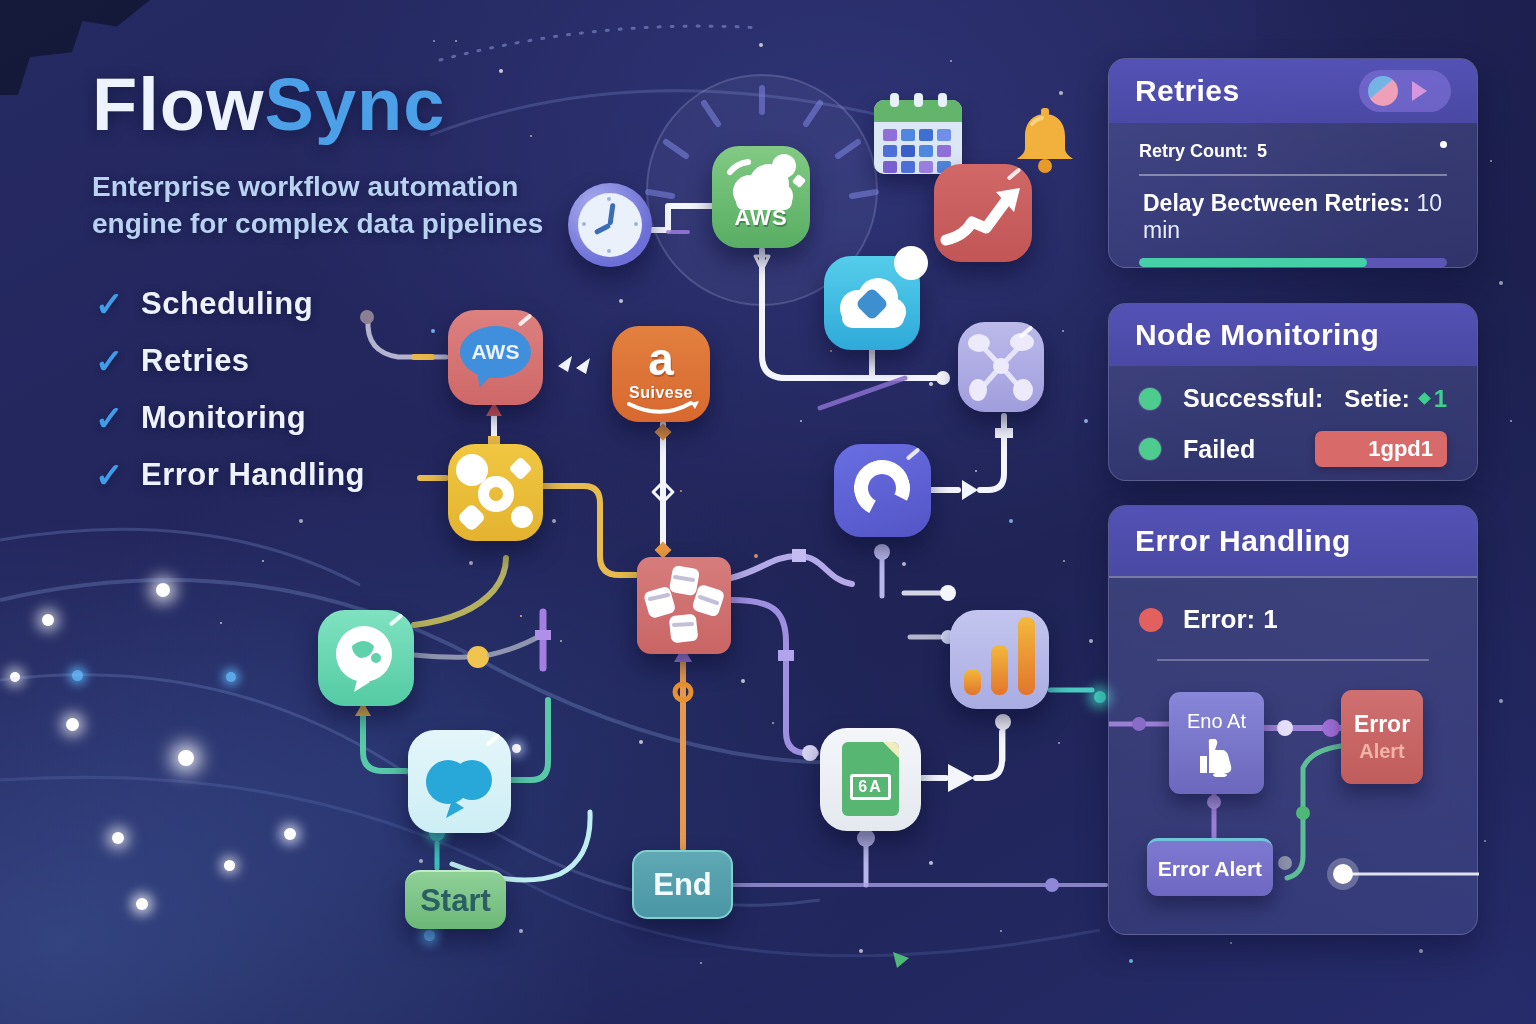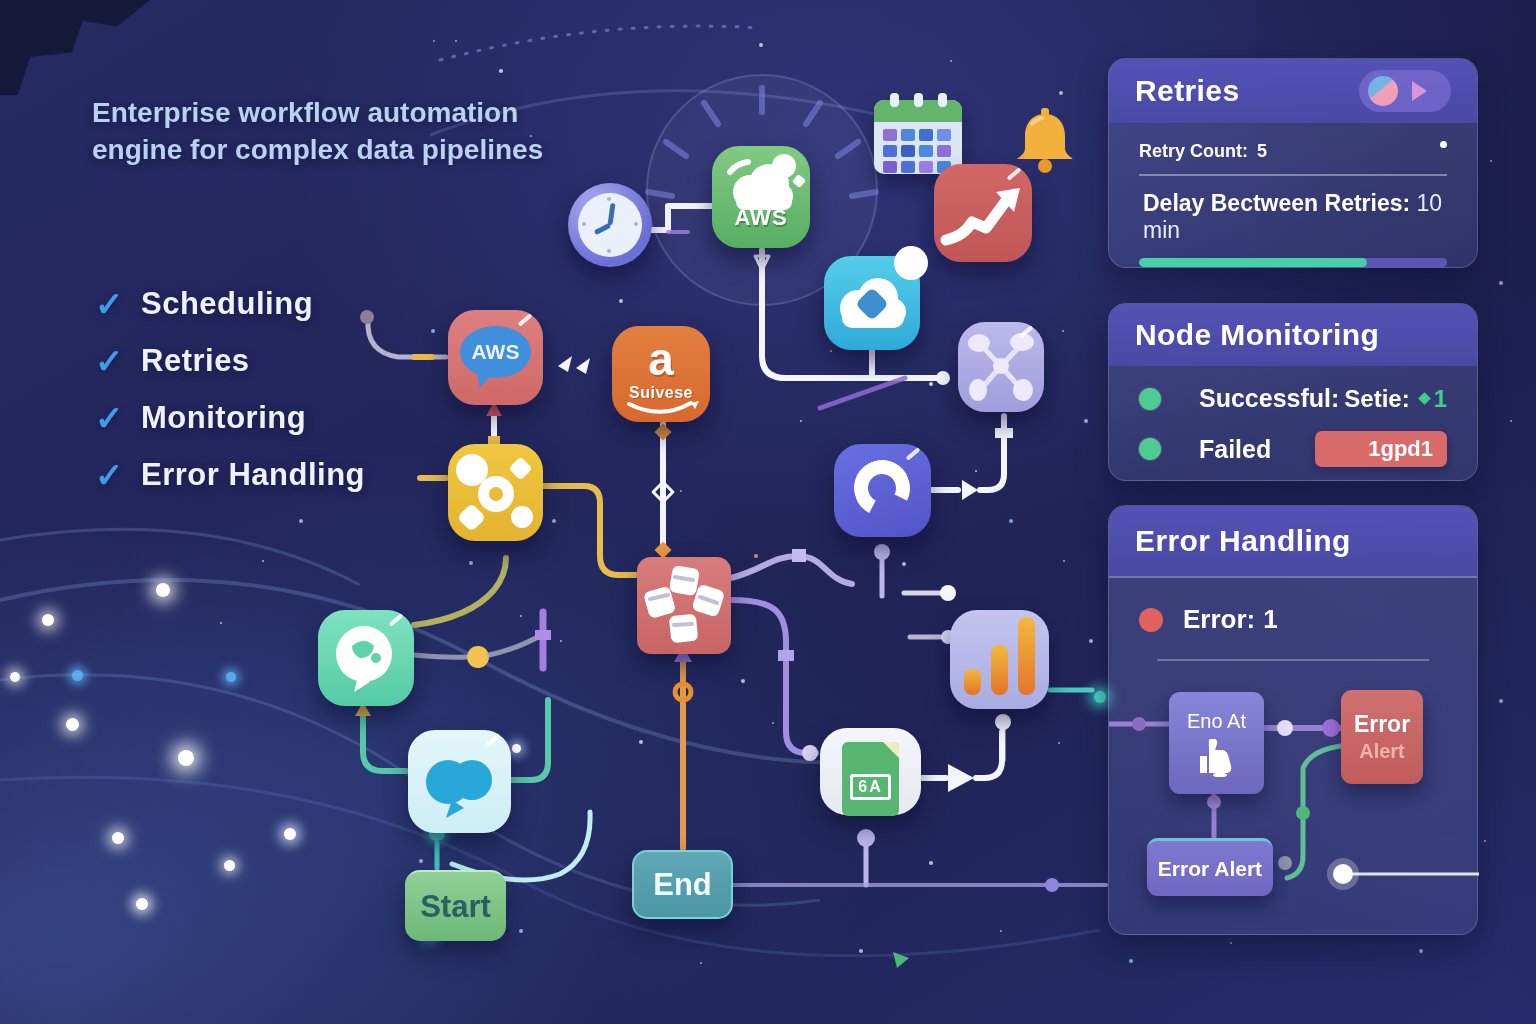--- a/index.html
+++ b/index.html
@@ -90,21 +90,21 @@
   .delay-row { padding:14px 30px 0 34px; font-size:23px; }
   .delay-row b { font-weight:700; }
   .delay-row .val { font-weight:400; color:#e8ecff; }
   .prog-track { margin:14px 30px 0 30px; height:9px; border-radius:5px; background:#5b55b6; overflow:hidden; }
   .prog-fill { height:100%; border-radius:5px; background:#45d0a8; }
 
   .p-monitor { top:303px; height:178px; }
   .mon-row { display:flex; align-items:center; padding:0 30px; margin-top:18px; }
   .mon-dot { width:22px; height:22px; border-radius:50%; background:#4ecb8e; margin-right:22px;
     box-shadow:0 0 0 1px rgba(255,255,255,.15); }
-  .mon-label { font-size:25px; font-weight:700;margin-left:16px; }
+  .mon-label { font-size:25px; font-weight:700; }
   .mon-right { margin-left:auto; display:flex; align-items:center; font-size:24px; font-weight:700; }
   .mon-right .dia { width:9px; height:9px; background:#3ecf8e; transform:rotate(45deg); margin:0 5px 0 10px; }
   .mon-right .num { color:#3ecf8e; }
   .fail-badge { margin-left:auto; width:132px; height:36px; border-radius:7px; background:#d96a6a;
     display:flex; align-items:center; justify-content:flex-end; padding:0 14px;
     font-size:22px; font-weight:700; color:#fff; box-shadow:0 3px 8px rgba(30,10,30,.3); }
 
   .p-errors { top:505px; height:430px; }
   .err-div { height:2px; background:rgba(255,255,255,.30); margin:0 0; }
   .err-row { display:flex; align-items:center; padding:0 30px; margin-top:26px; }
@@ -198,31 +198,31 @@
     background:linear-gradient(180deg,#7fe2c0,#54cba4); }
 
   .n-barchart { left:950px; top:610px; width:99px; height:99px;
     background:linear-gradient(180deg,#c3c5ef,#a9ace2); display:flex; align-items:flex-end;
     justify-content:center; gap:10px; padding:0 0 14px 0; }
   .bar { width:17px; border-radius:8px; background:linear-gradient(180deg,#f3b83c,#e2752c); }
 
   .n-chatcyan { left:408px; top:730px; width:103px; height:103px;
     background:linear-gradient(180deg,#e4f6fa,#cdeef5); }
 
-  .n-sheets { left:820px; top:728px; width:101px; height:87px;
+  .n-sheets { left:820px; top:728px; width:101px; height:103px;
     background:linear-gradient(180deg,#f4f6f9,#e4e9ef); }
   .sheet-file { position:absolute; left:22px; top:14px; width:57px; height:74px; border-radius:6px;
     background:#57b672; }
   .sheet-fold { position:absolute; right:0; top:0; width:0; height:0;
     border-top:16px solid #f0ecc2; border-left:16px solid transparent; border-radius:0 6px 0 0; }
   .sheet-code { position:absolute; left:8px; top:32px; width:41px; height:26px; border:3px solid #fff;
     border-radius:3px; display:flex; align-items:center; justify-content:center;
     font-size:16px; font-weight:800; color:#fff; letter-spacing:2px; }
 
-  .n-start { left:405px; top:870px; width:101px; height:71px; border-radius:15px;
+  .n-start { left:405px; top:870px; width:101px; height:59px; border-radius:15px;
     background:linear-gradient(180deg,#8fd097,#6cb878); border-top:2px solid #c2ecc5;
     display:flex; align-items:center; justify-content:center; }
   .n-start .lbl { font-size:31px; font-weight:800; color:#2b5f63; }
   .n-end { left:632px; top:850px; width:101px; height:69px; border-radius:15px;
     background:linear-gradient(180deg,#5fa8b4,#4b96a6); border:2px solid #7fd0cf;
     display:flex; align-items:center; justify-content:center; }
   .n-end .lbl { font-size:31px; font-weight:800; color:#f2fbfd; }
 
   svg.layer { position:absolute; left:0; top:0; z-index:2; pointer-events:none; }
   svg.bg { z-index:1; }
@@ -351,20 +351,21 @@
     <circle cx="866" cy="838" r="9" fill="#b9b7ec"></circle>
     <path d="M866,846 V885" stroke="#b9b7ec" stroke-width="5"></path>
     <path d="M700,885 H1106" stroke="rgba(168,162,230,.75)" stroke-width="4"></path>
     <circle cx="1052" cy="885" r="7" fill="#8f88d8"></circle>
 
     <path d="M893,952 l16,6 l-12,10 z" fill="#4db878"></path>
   </g>
 </svg>
 
 <div class="brand">
+  <h1><span class="p1">Flow</span><span class="p2">Sync</span></h1>
   <div class="tagline">
     <div>Enterprise workflow automation</div>
     <div>engine for complex data pipelines</div>
   </div>
 </div>
 
 <div class="features">
   <div class="feature">
     <span class="check">✓</span>
     <span class="flabel">Scheduling</span>

